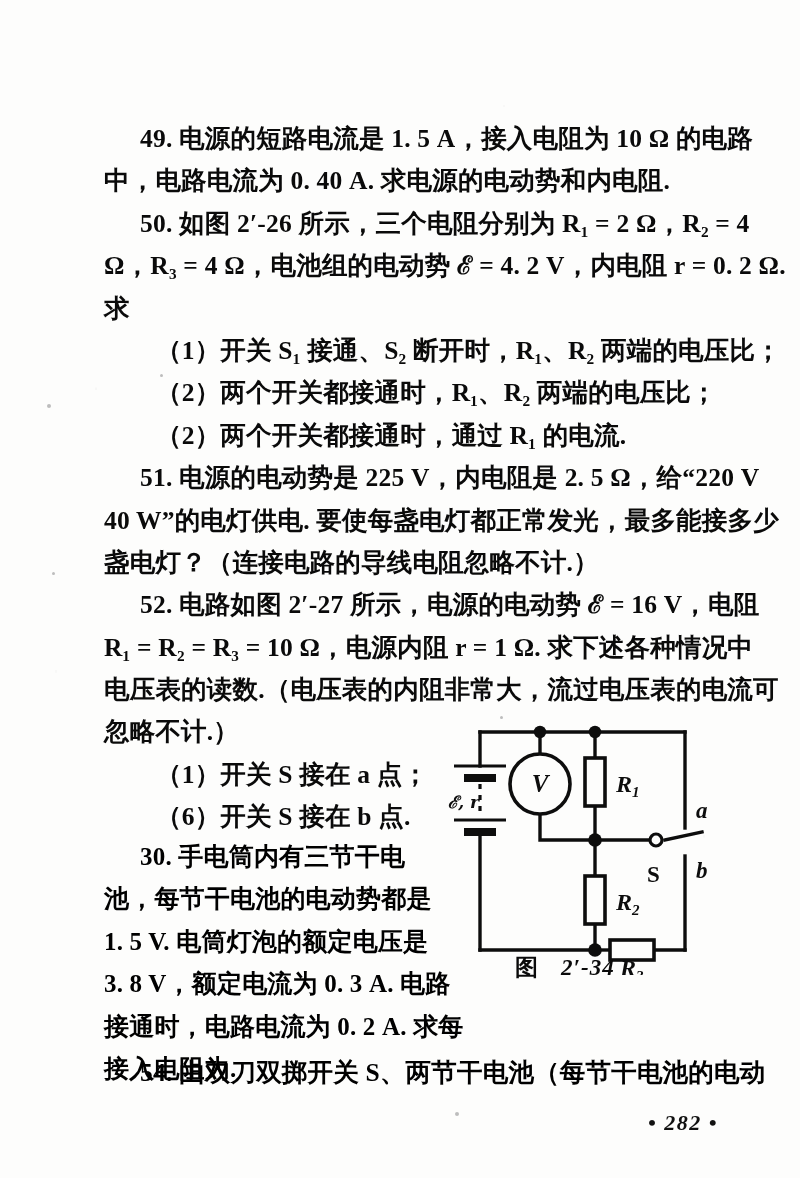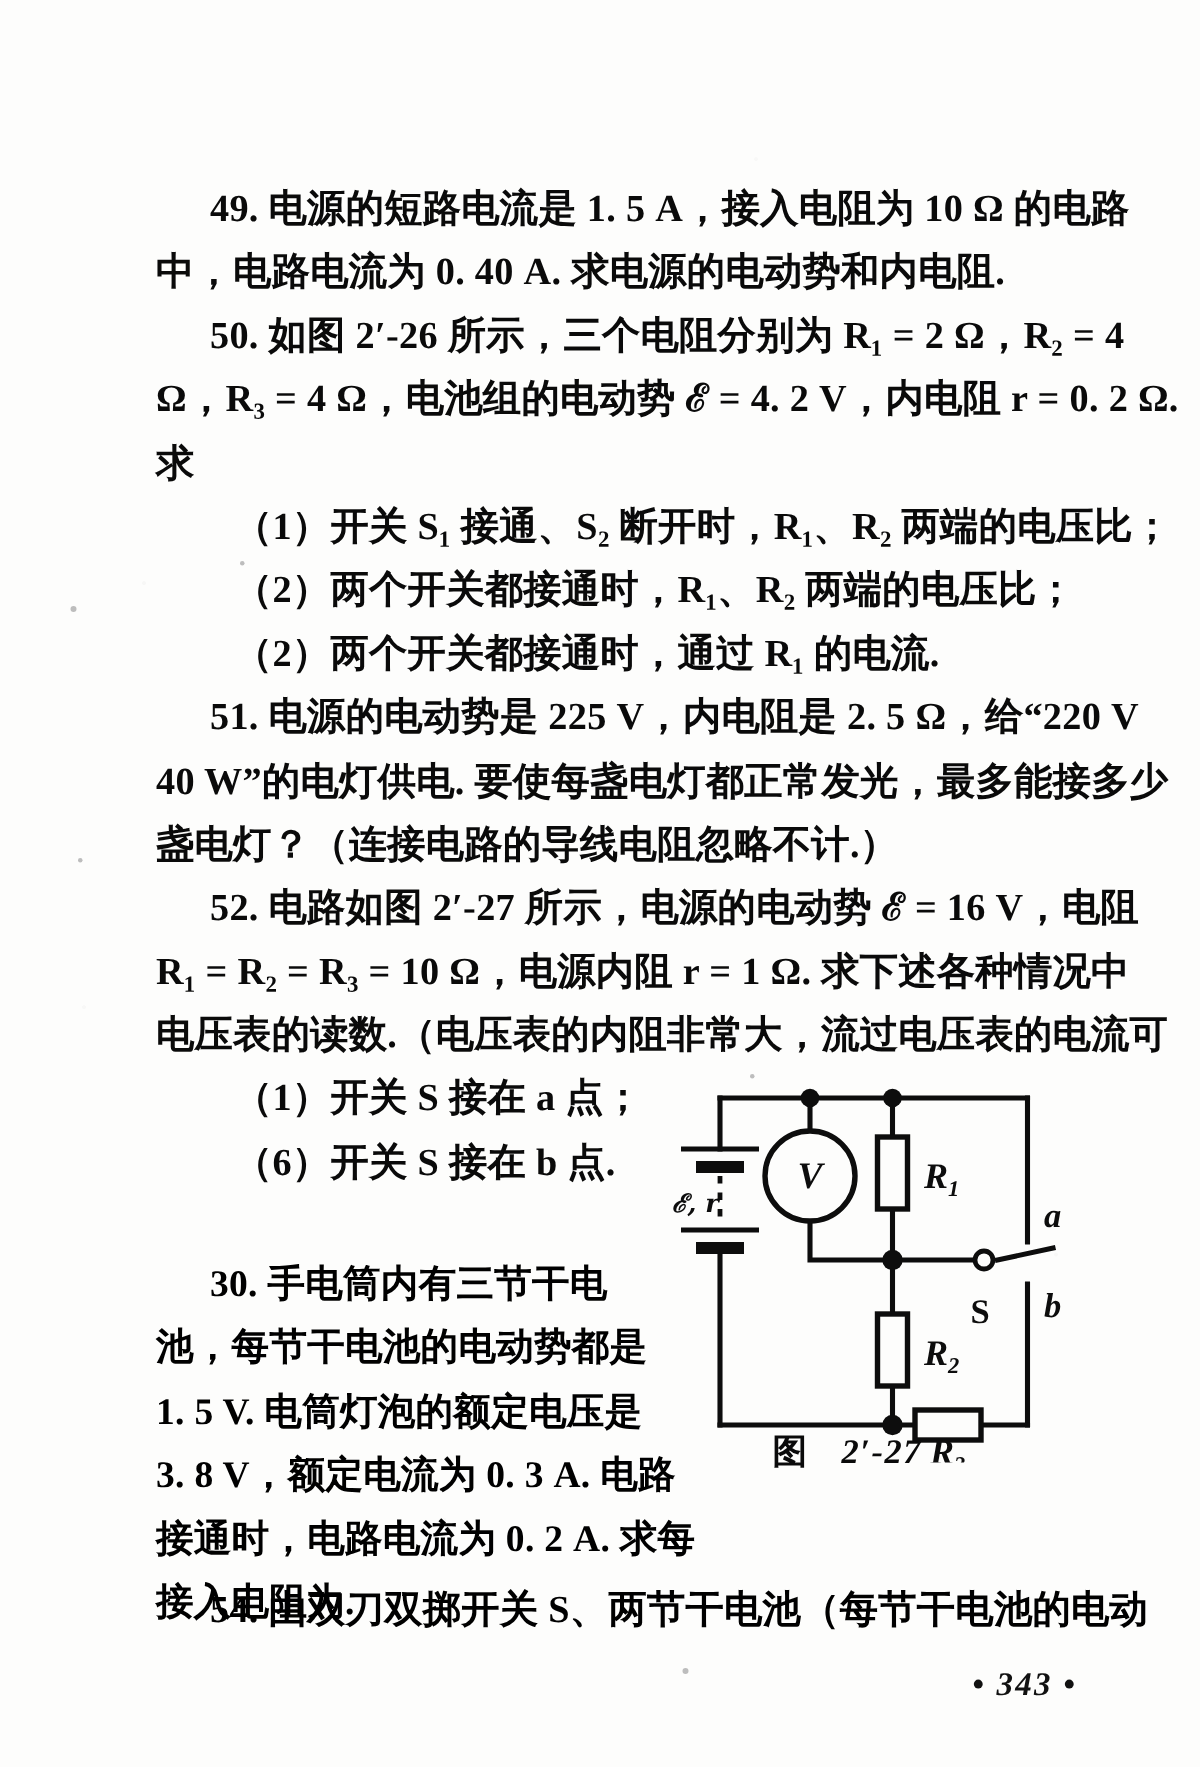--- a/index.html
+++ b/index.html
@@ -133,20 +133,21 @@
     <div class="line indent2">（2）两个开关都接通时，R₁、R₂ 两端的电压比；</div>
     <div class="line indent2">（2）两个开关都接通时，通过 R₁ 的电流.</div>
 
     <div class="line indent">51. 电源的电动势是 225 V，内电阻是 2. 5 Ω，给“220 V</div>
     <div class="line">40 W”的电灯供电. 要使每盏电灯都正常发光，最多能接多少</div>
     <div class="line">盏电灯？（连接电路的导线电阻忽略不计.）</div>
 
     <div class="line indent">52. 电路如图 2′-27 所示，电源的电动势 ℰ = 16 V，电阻</div>
     <div class="line">R₁ = R₂ = R₃ = 10 Ω，电源内阻 r = 1 Ω. 求下述各种情况中</div>
     <div class="line">电压表的读数.（电压表的内阻非常大，流过电压表的电流可</div>
+    <div class="line">忽略不计.）</div>
     <div class="line indent2">（1）开关 S 接在 a 点；</div>
     <div class="line indent2">（6）开关 S 接在 b 点.</div>
   </div>
 
   <div class="narrow">
     <div class="line indent">30. 手电筒内有三节干电</div>
     <div class="line">池，每节干电池的电动势都是</div>
     <div class="line">1. 5 V. 电筒灯泡的额定电压是</div>
     <div class="line">3. 8 V，额定电流为 0. 3 A. 电路</div>
     <div class="line">接通时，电路电流为 0. 2 A. 求每</div>
@@ -216,18 +217,18 @@
       <text x="176" y="82" font-family="Liberation Serif, serif" font-size="24" font-style="italic" font-weight="bold" fill="#0d0d0d">R<tspan font-size="15" dy="5">1</tspan></text>
       <text x="176" y="200" font-family="Liberation Serif, serif" font-size="24" font-style="italic" font-weight="bold" fill="#0d0d0d">R<tspan font-size="15" dy="5">2</tspan></text>
       <text x="180" y="266" font-family="Liberation Serif, serif" font-size="24" font-style="italic" font-weight="bold" fill="#0d0d0d">R<tspan font-size="15" dy="5">3</tspan></text>
       <text x="256" y="108" font-family="Liberation Serif, serif" font-size="23" font-style="italic" font-weight="bold" fill="#0d0d0d">a</text>
       <text x="256" y="168" font-family="Liberation Serif, serif" font-size="23" font-style="italic" font-weight="bold" fill="#0d0d0d">b</text>
       <text x="207" y="172" font-family="Liberation Serif, serif" font-size="23" font-weight="bold" fill="#0d0d0d">S</text>
     </svg>
   </div>
 
   <div class="caption">
-    <span>图</span><span class="fignum">2′-27</span>
-  </div>
-
-  <div class="folio">• 343 •</div>
+    <span>图</span><span class="fignum">2′-34</span>
+  </div>
+
+  <div class="folio">• 282 •</div>
 
 </div>
 
 </body></html>

